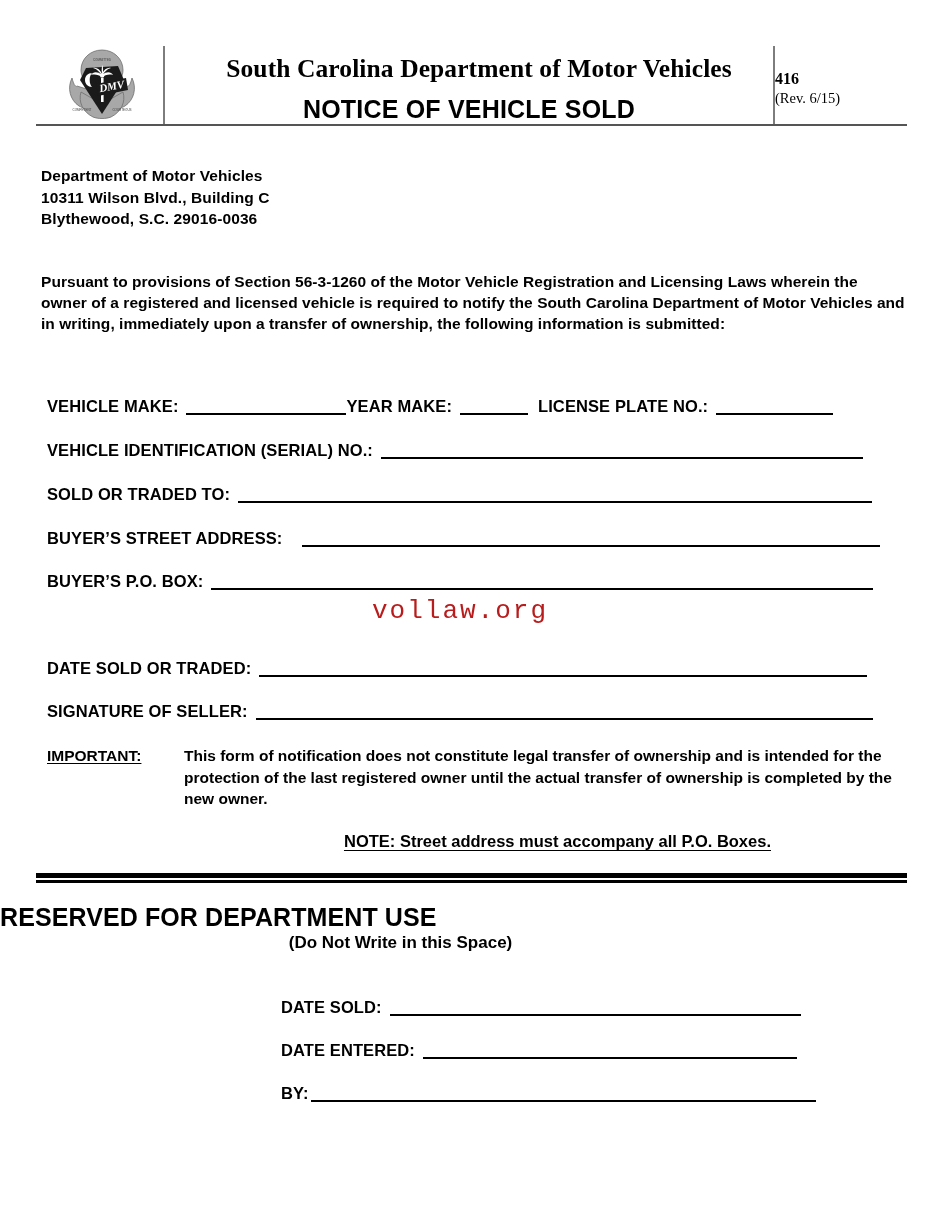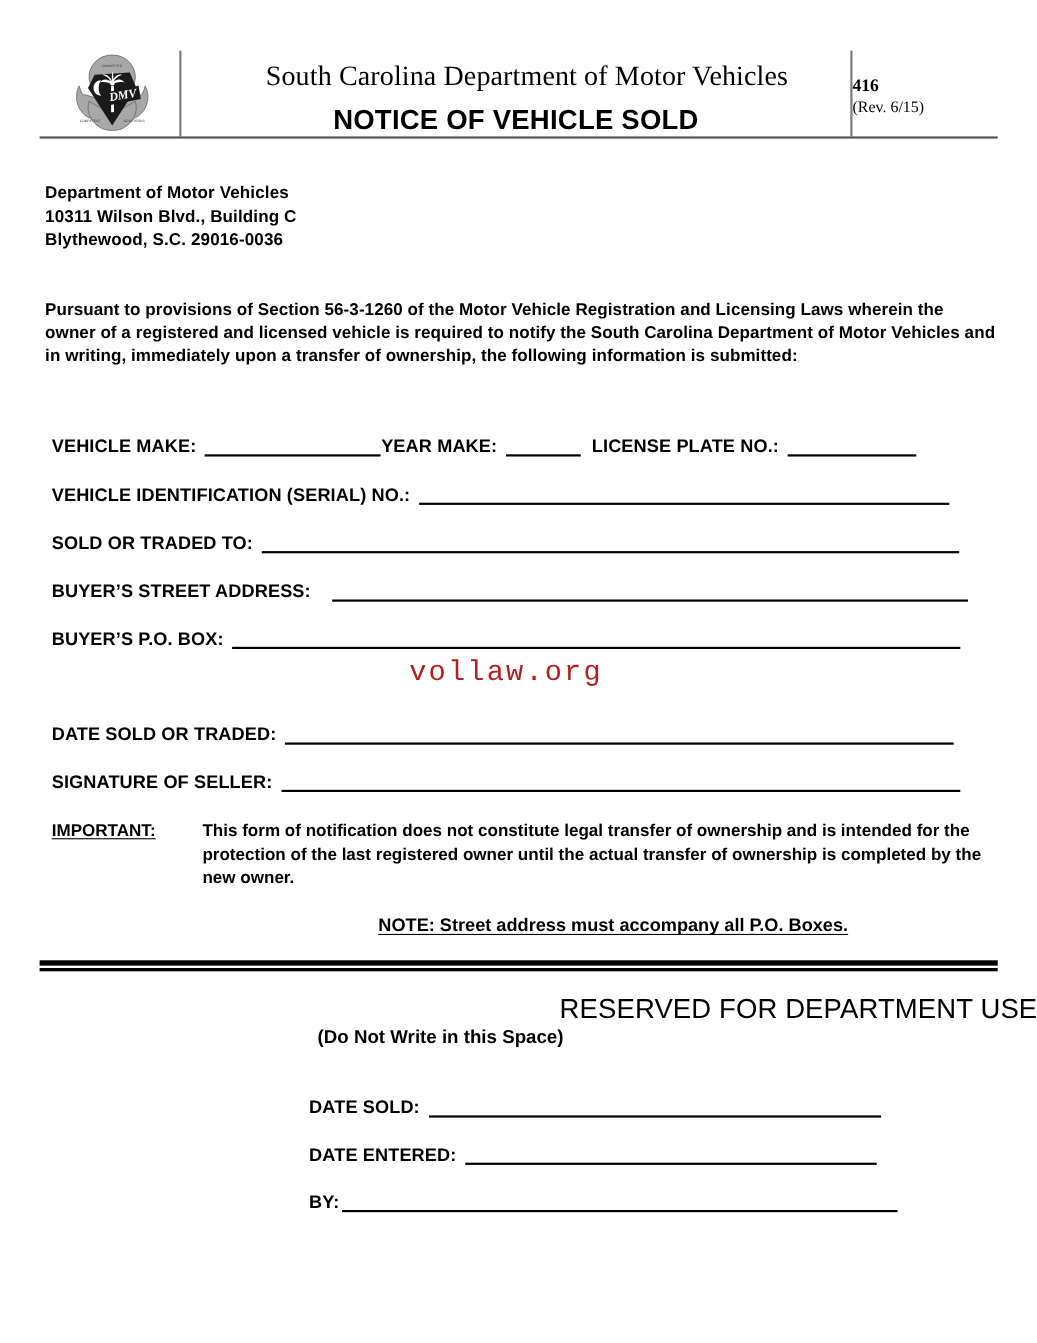--- a/index.html
+++ b/index.html
@@ -61,21 +61,21 @@
   .title-cell {
     position: absolute;
     left: 129px;
     top: 0px;
     width: 608px;
     height: 80px;
     text-align: center;
   }
   .title-main {
     font-family: "Liberation Serif", serif;
-    font-weight: normal;
+    font-weight: bold;
     font-size: 25.5px;
     letter-spacing: 0.1px;
     line-height: 1;
     margin-top: 12px;
     padding-left: 20px;
   }
   .title-sub {
     font-family: "Liberation Sans", sans-serif;
     font-weight: bold;
     font-size: 25px;
@@ -211,22 +211,22 @@
     height: 3px;
     background: #000000;
   }
 
   
   .reserved-title {
     position: absolute;
     left: 0;
     top: 903px;
     width: 943px;
-    text-align: right;
-    font-weight: normal;
+    text-align: left;
+    font-weight: bold;
     font-size: 25px;
     letter-spacing: 0.1px;
   }
   .reserved-sub {
     position: absolute;
     left: 0;
     top: 933px;
     width: 801px;
     text-align: center;
     font-weight: bold;

